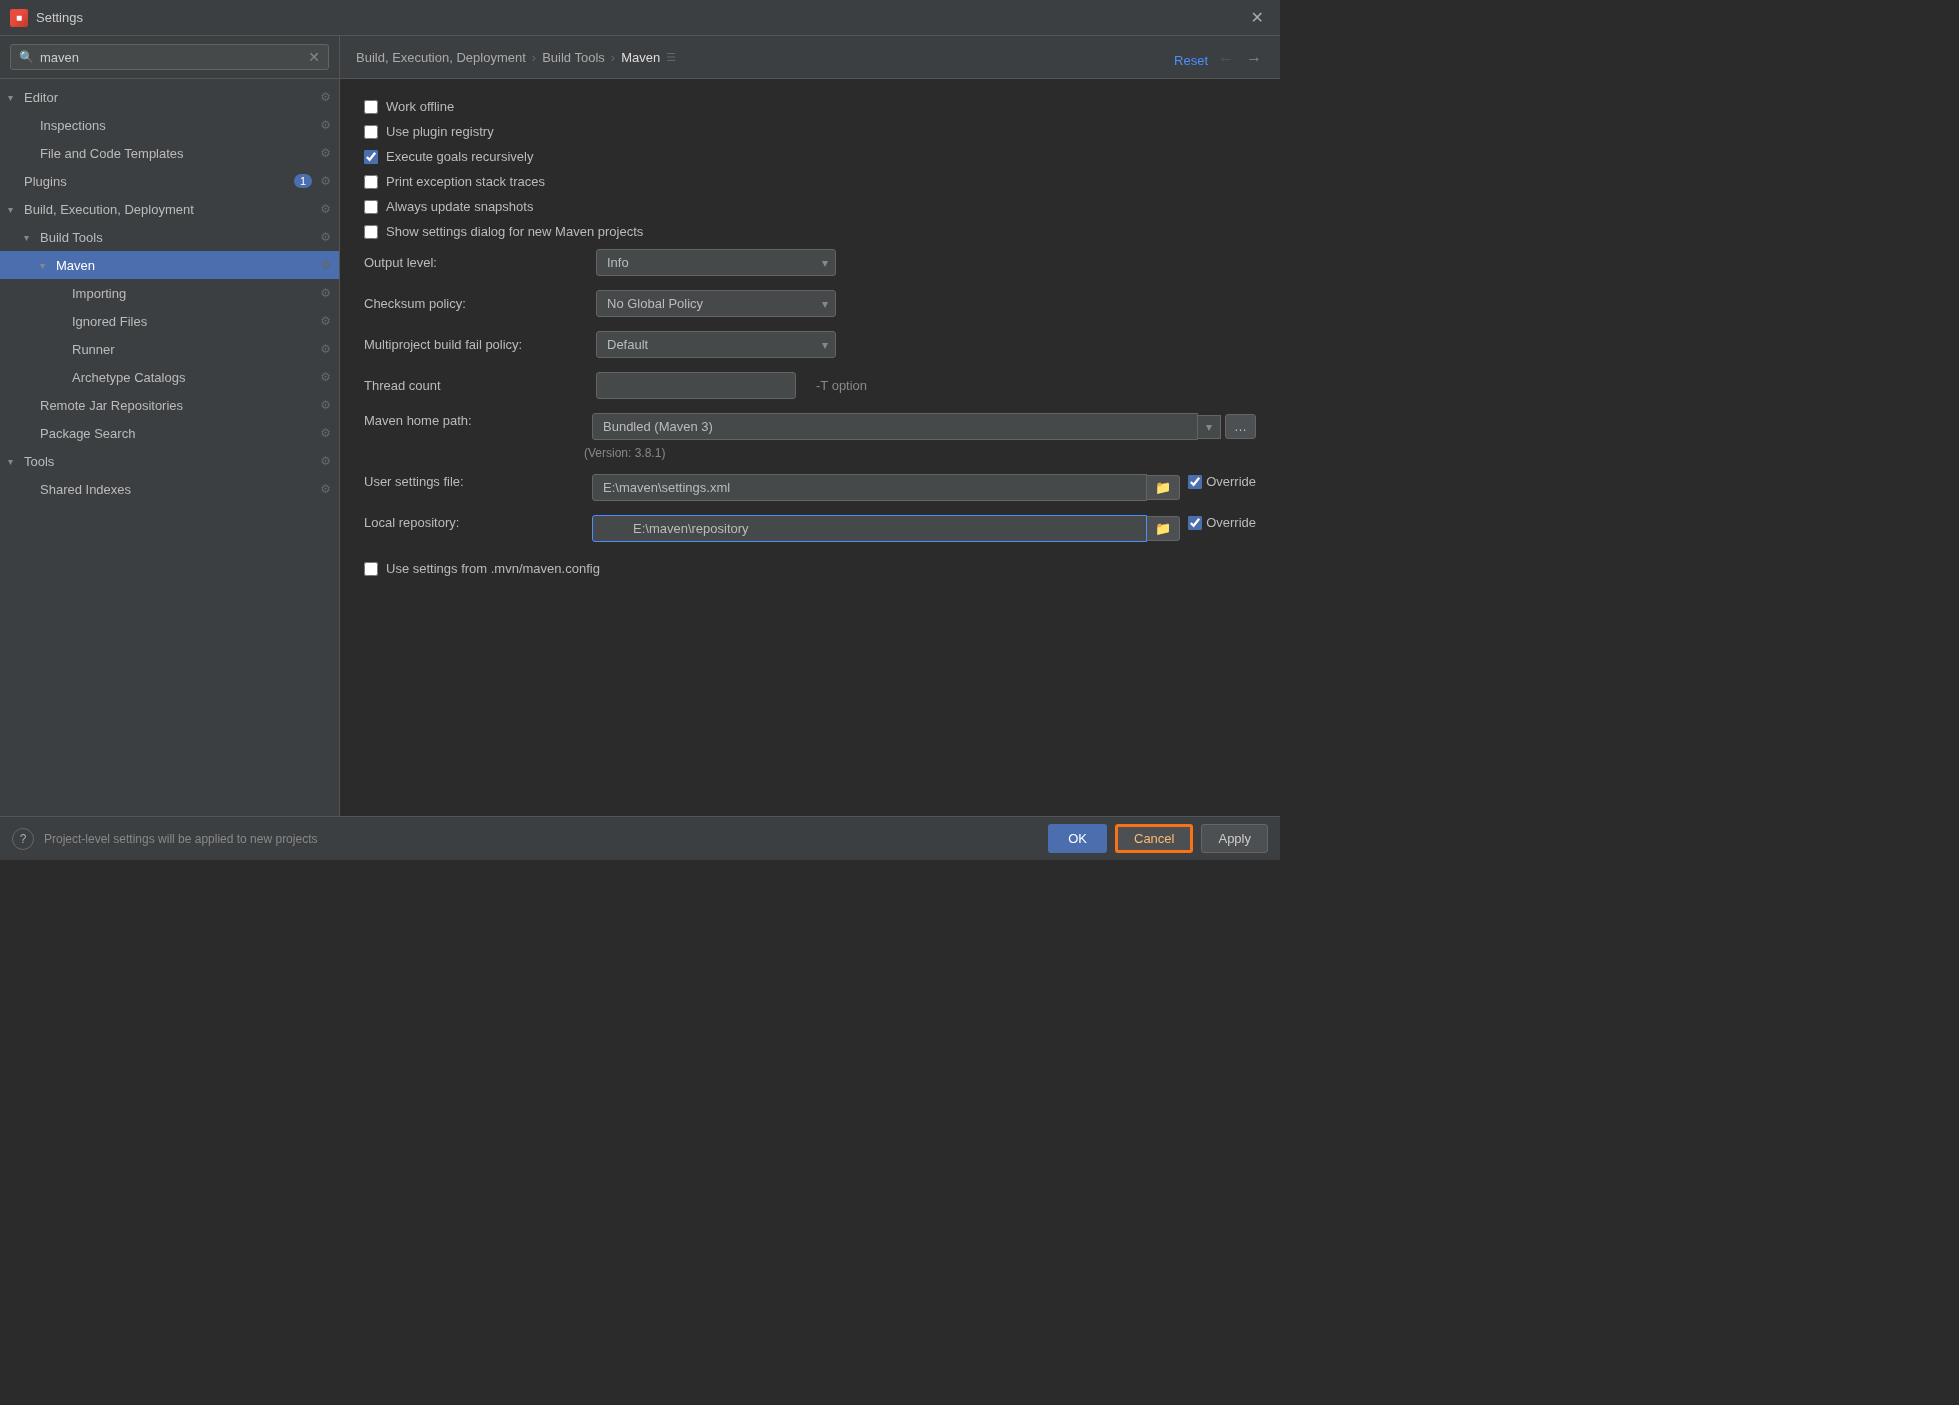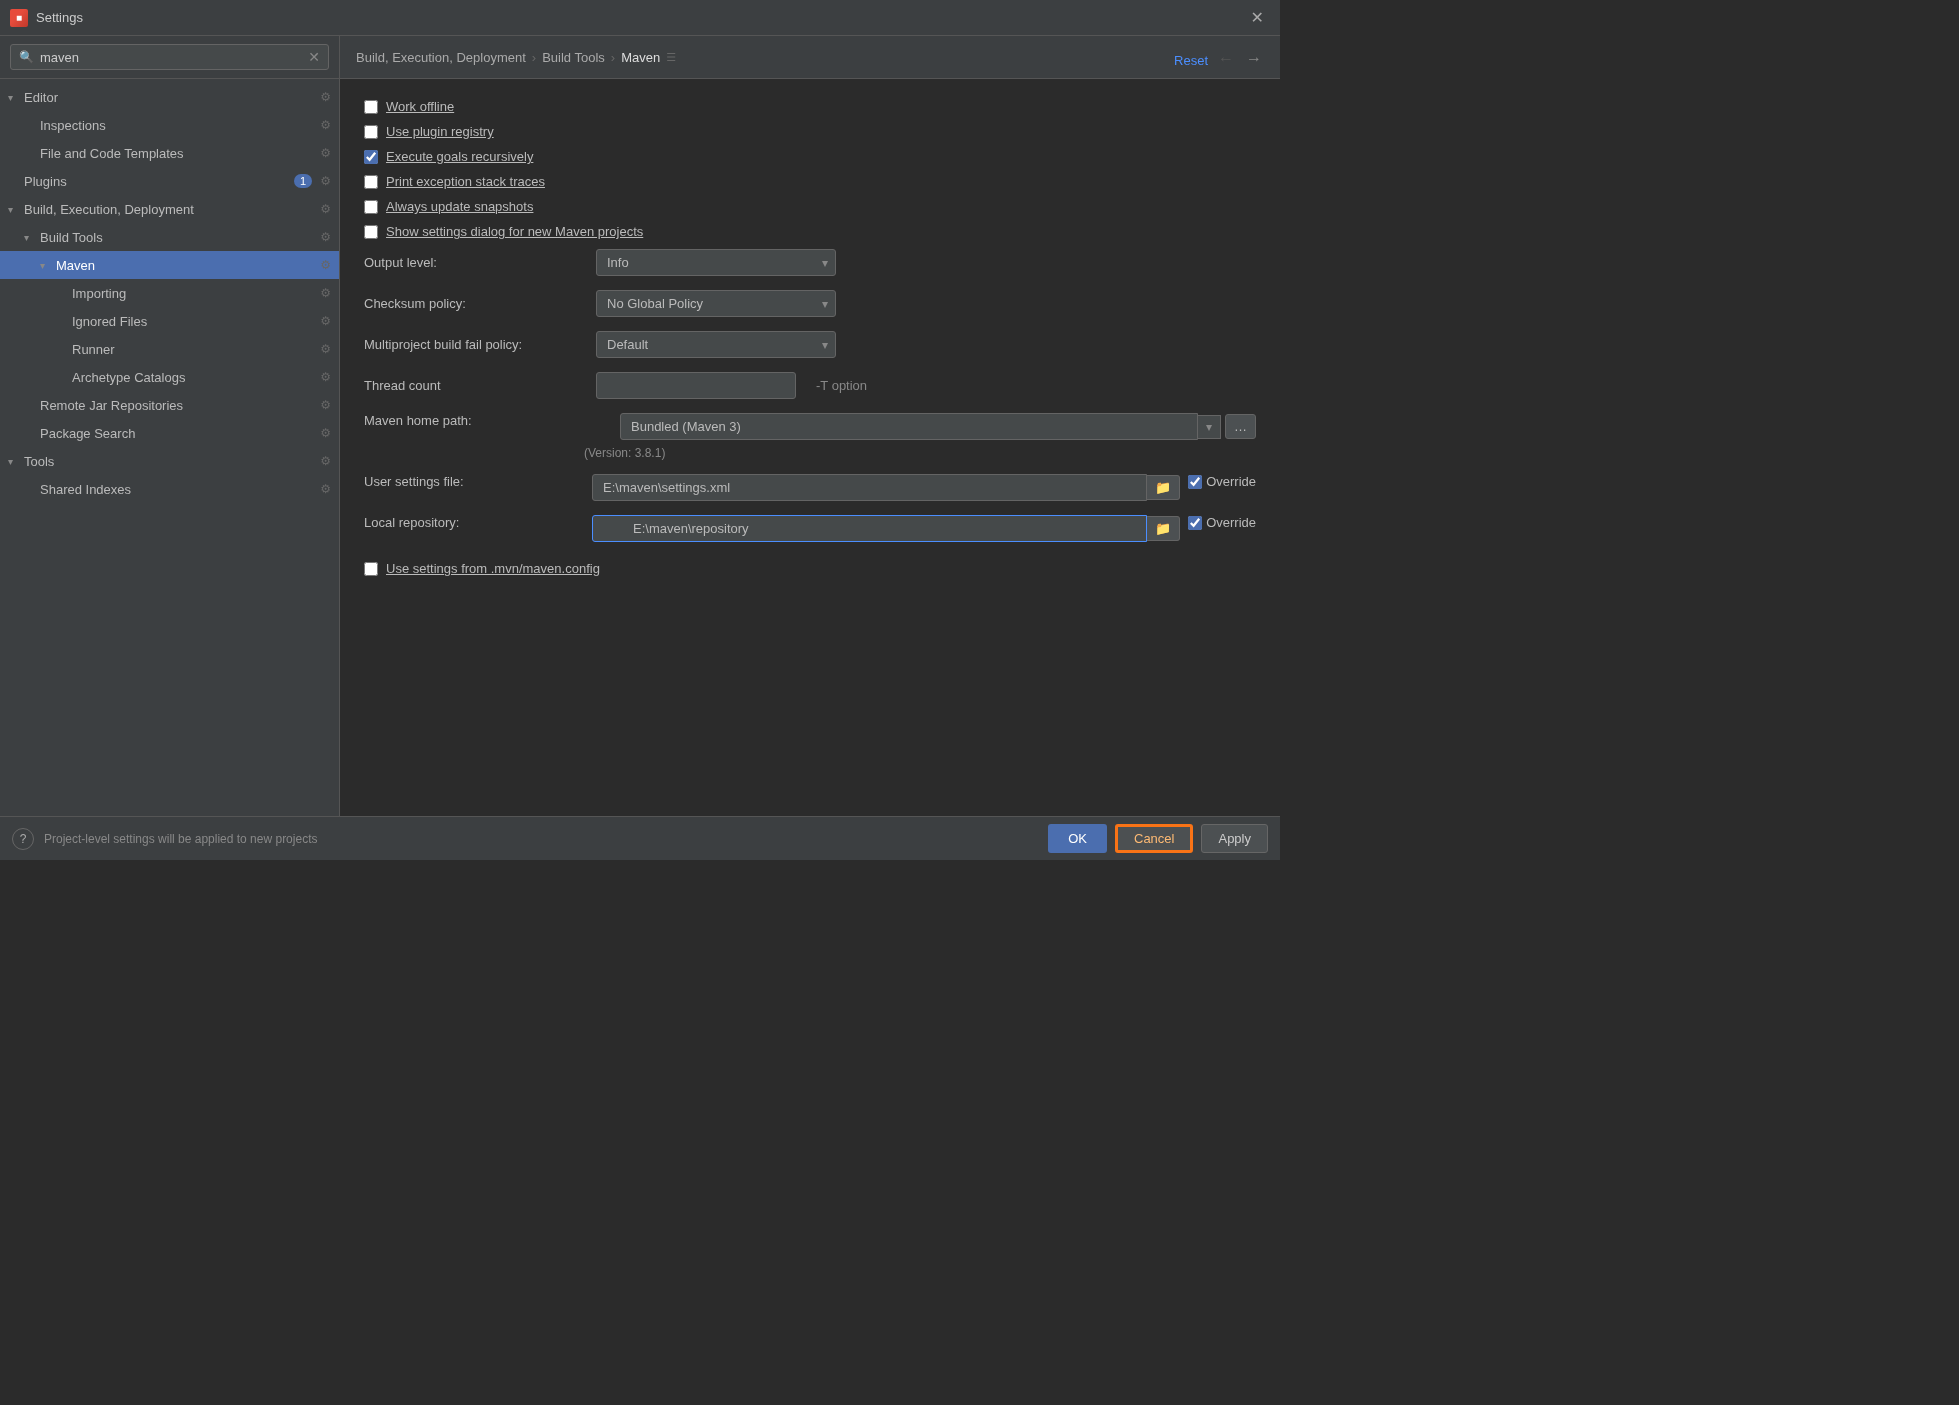--- a/index.html
+++ b/index.html
@@ -261,21 +261,20 @@
 
     .checkbox-row {
       display: flex;
       align-items: center;
       gap: 8px;
       margin-bottom: 10px;
     }
     .checkbox-row label {
       color: #bbb;
       cursor: pointer;
-      text-decoration: underline;
     }
     input[type="checkbox"] {
       width: 14px;
       height: 14px;
       accent-color: #4b6eaf;
       cursor: pointer;
     }
 
     .settings-row {
       display: flex;
@@ -602,21 +601,21 @@
 
       <div class="settings-row">
         <span class="settings-label">Thread count</span>
         <input class="text-input" type="text" style="width: 200px;" value="">
         <span class="t-option-label">-T option</span>
       </div>
 
       <div class="path-row">
         <span class="path-label">Maven home path:</span>
         <div class="path-input-wrapper">
-          <select class="dropdown-select" style="border-radius:3px 0 0 3px; flex:1; min-width:0;margin-left:28px;">
+          <select class="dropdown-select" style="border-radius:3px 0 0 3px; flex:1; min-width:0;">
             <option selected="">Bundled (Maven 3)</option>
           </select>
           <button class="path-dropdown-btn">▾</button>
           <button class="path-browse-btn" style="margin-left:4px;">…</button>
         </div>
       </div>
       <div class="version-text">(Version: 3.8.1)</div>
 
       <div class="path-row">
         <span class="path-label">User settings file:</span>

